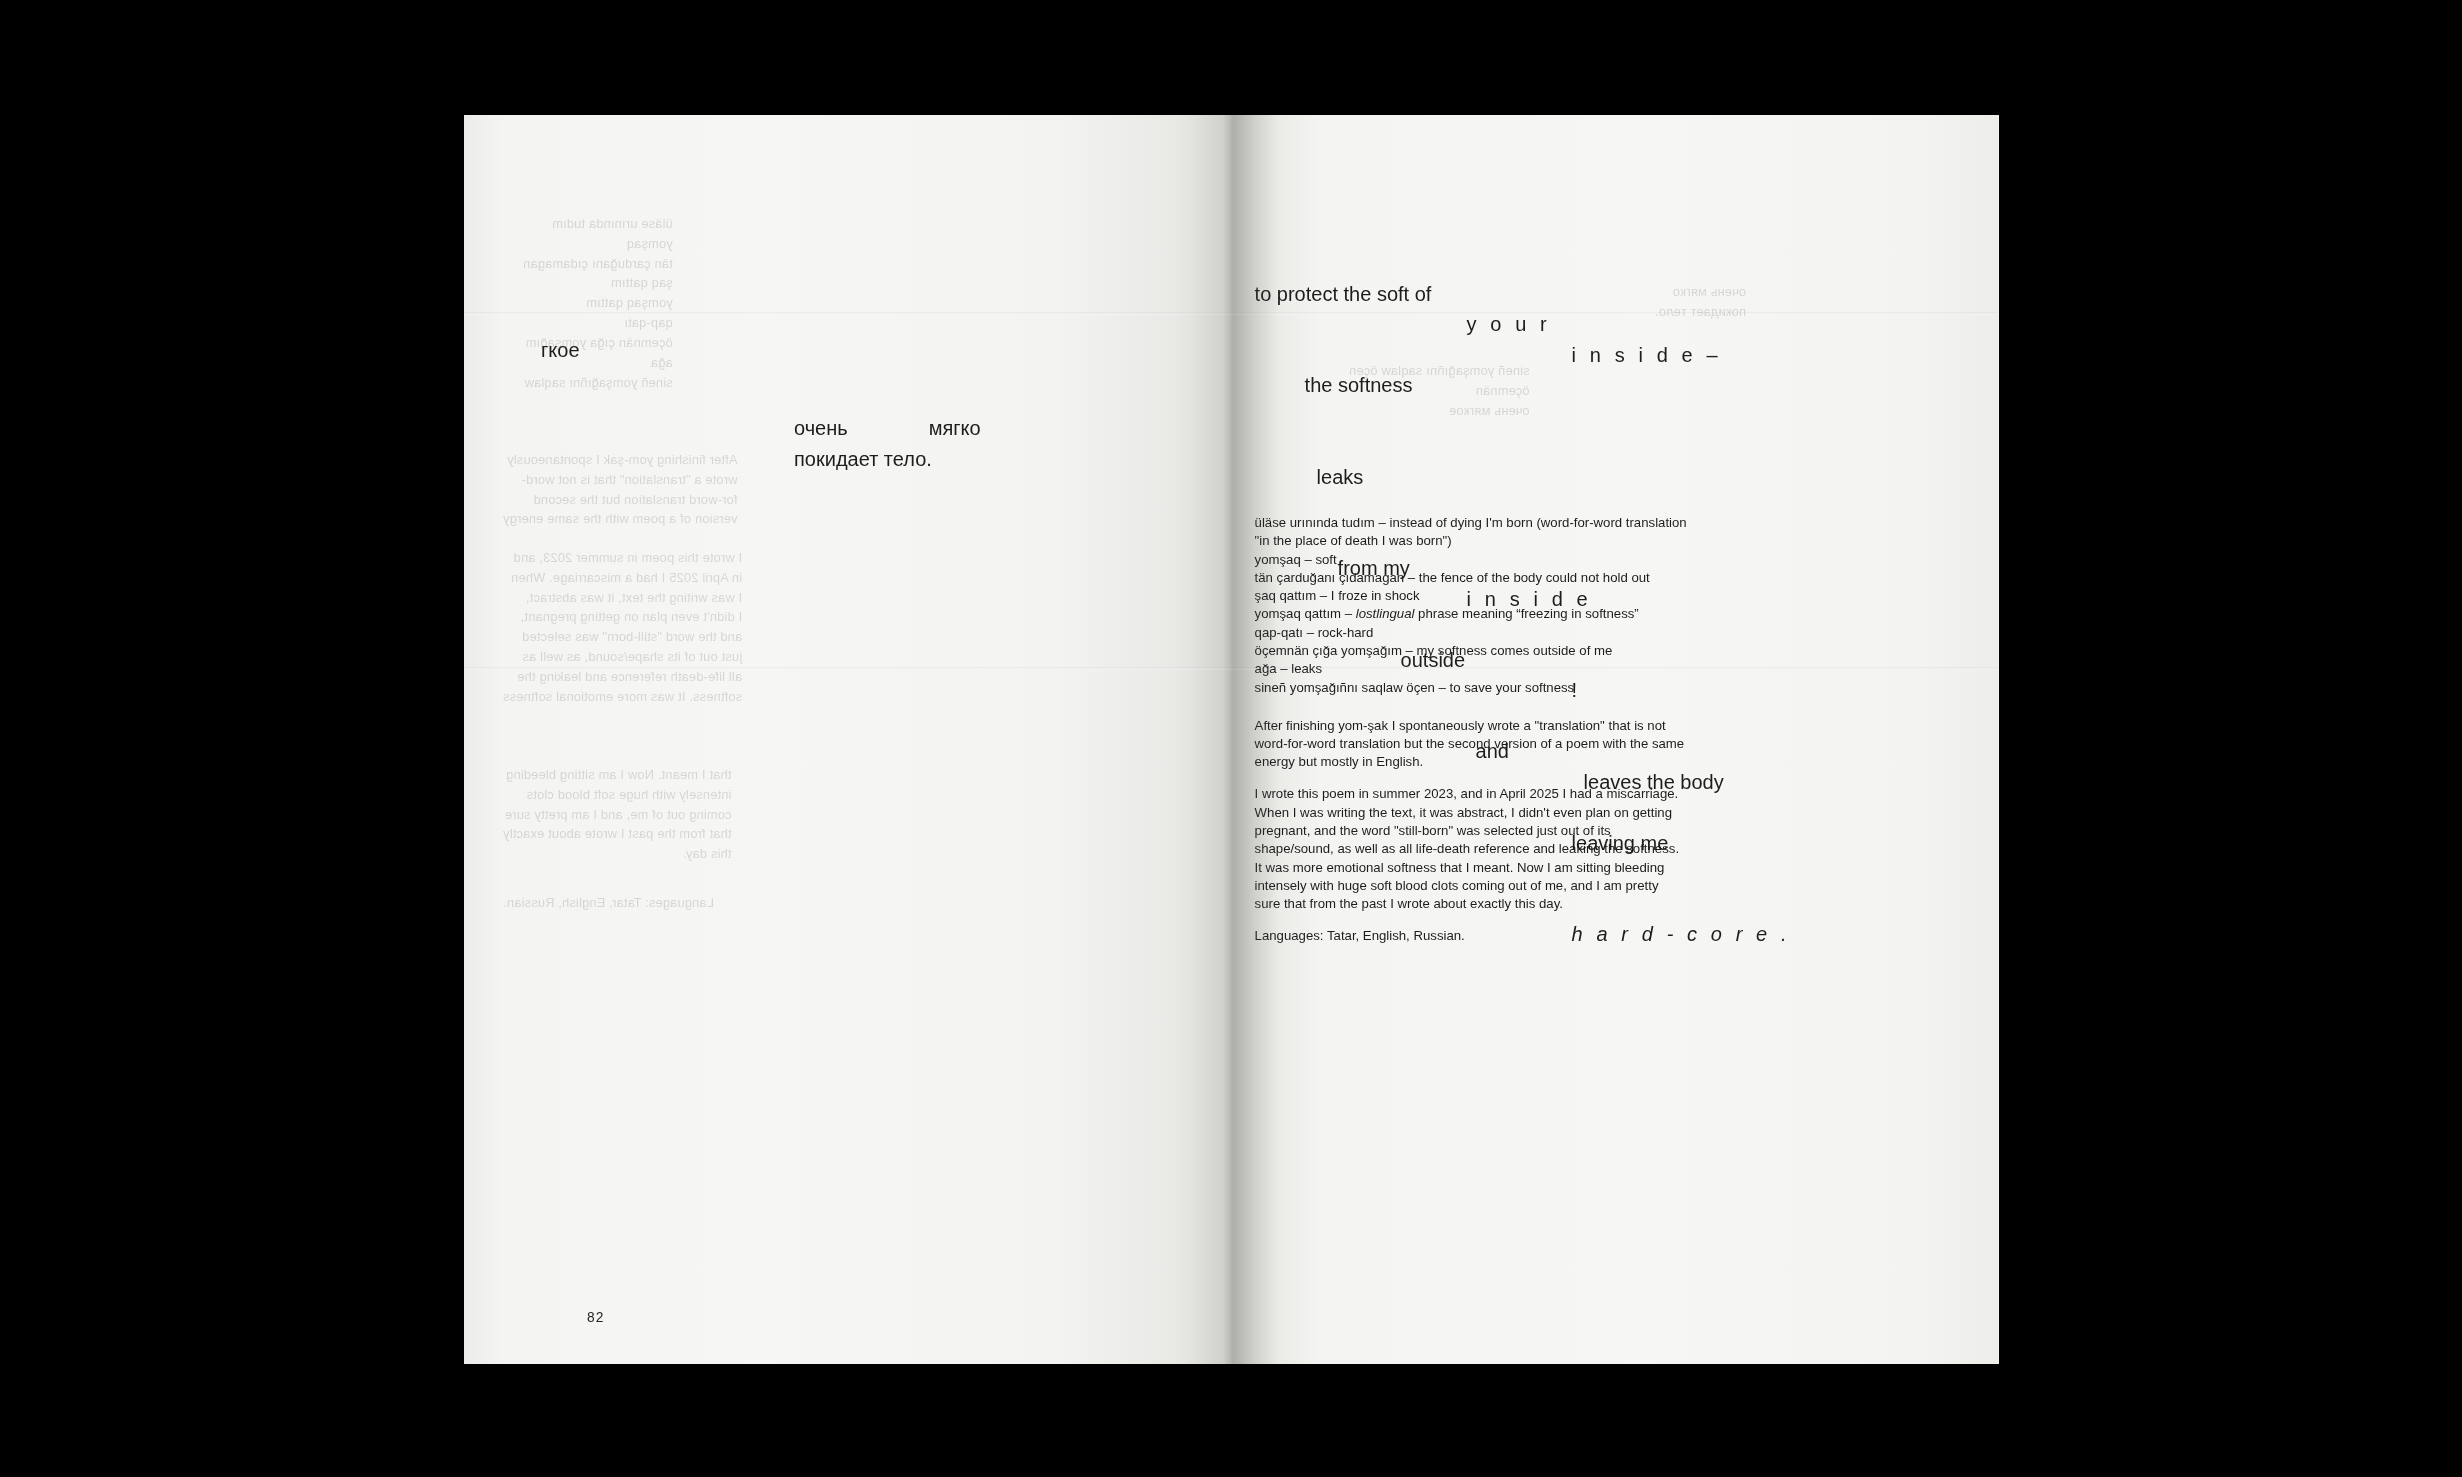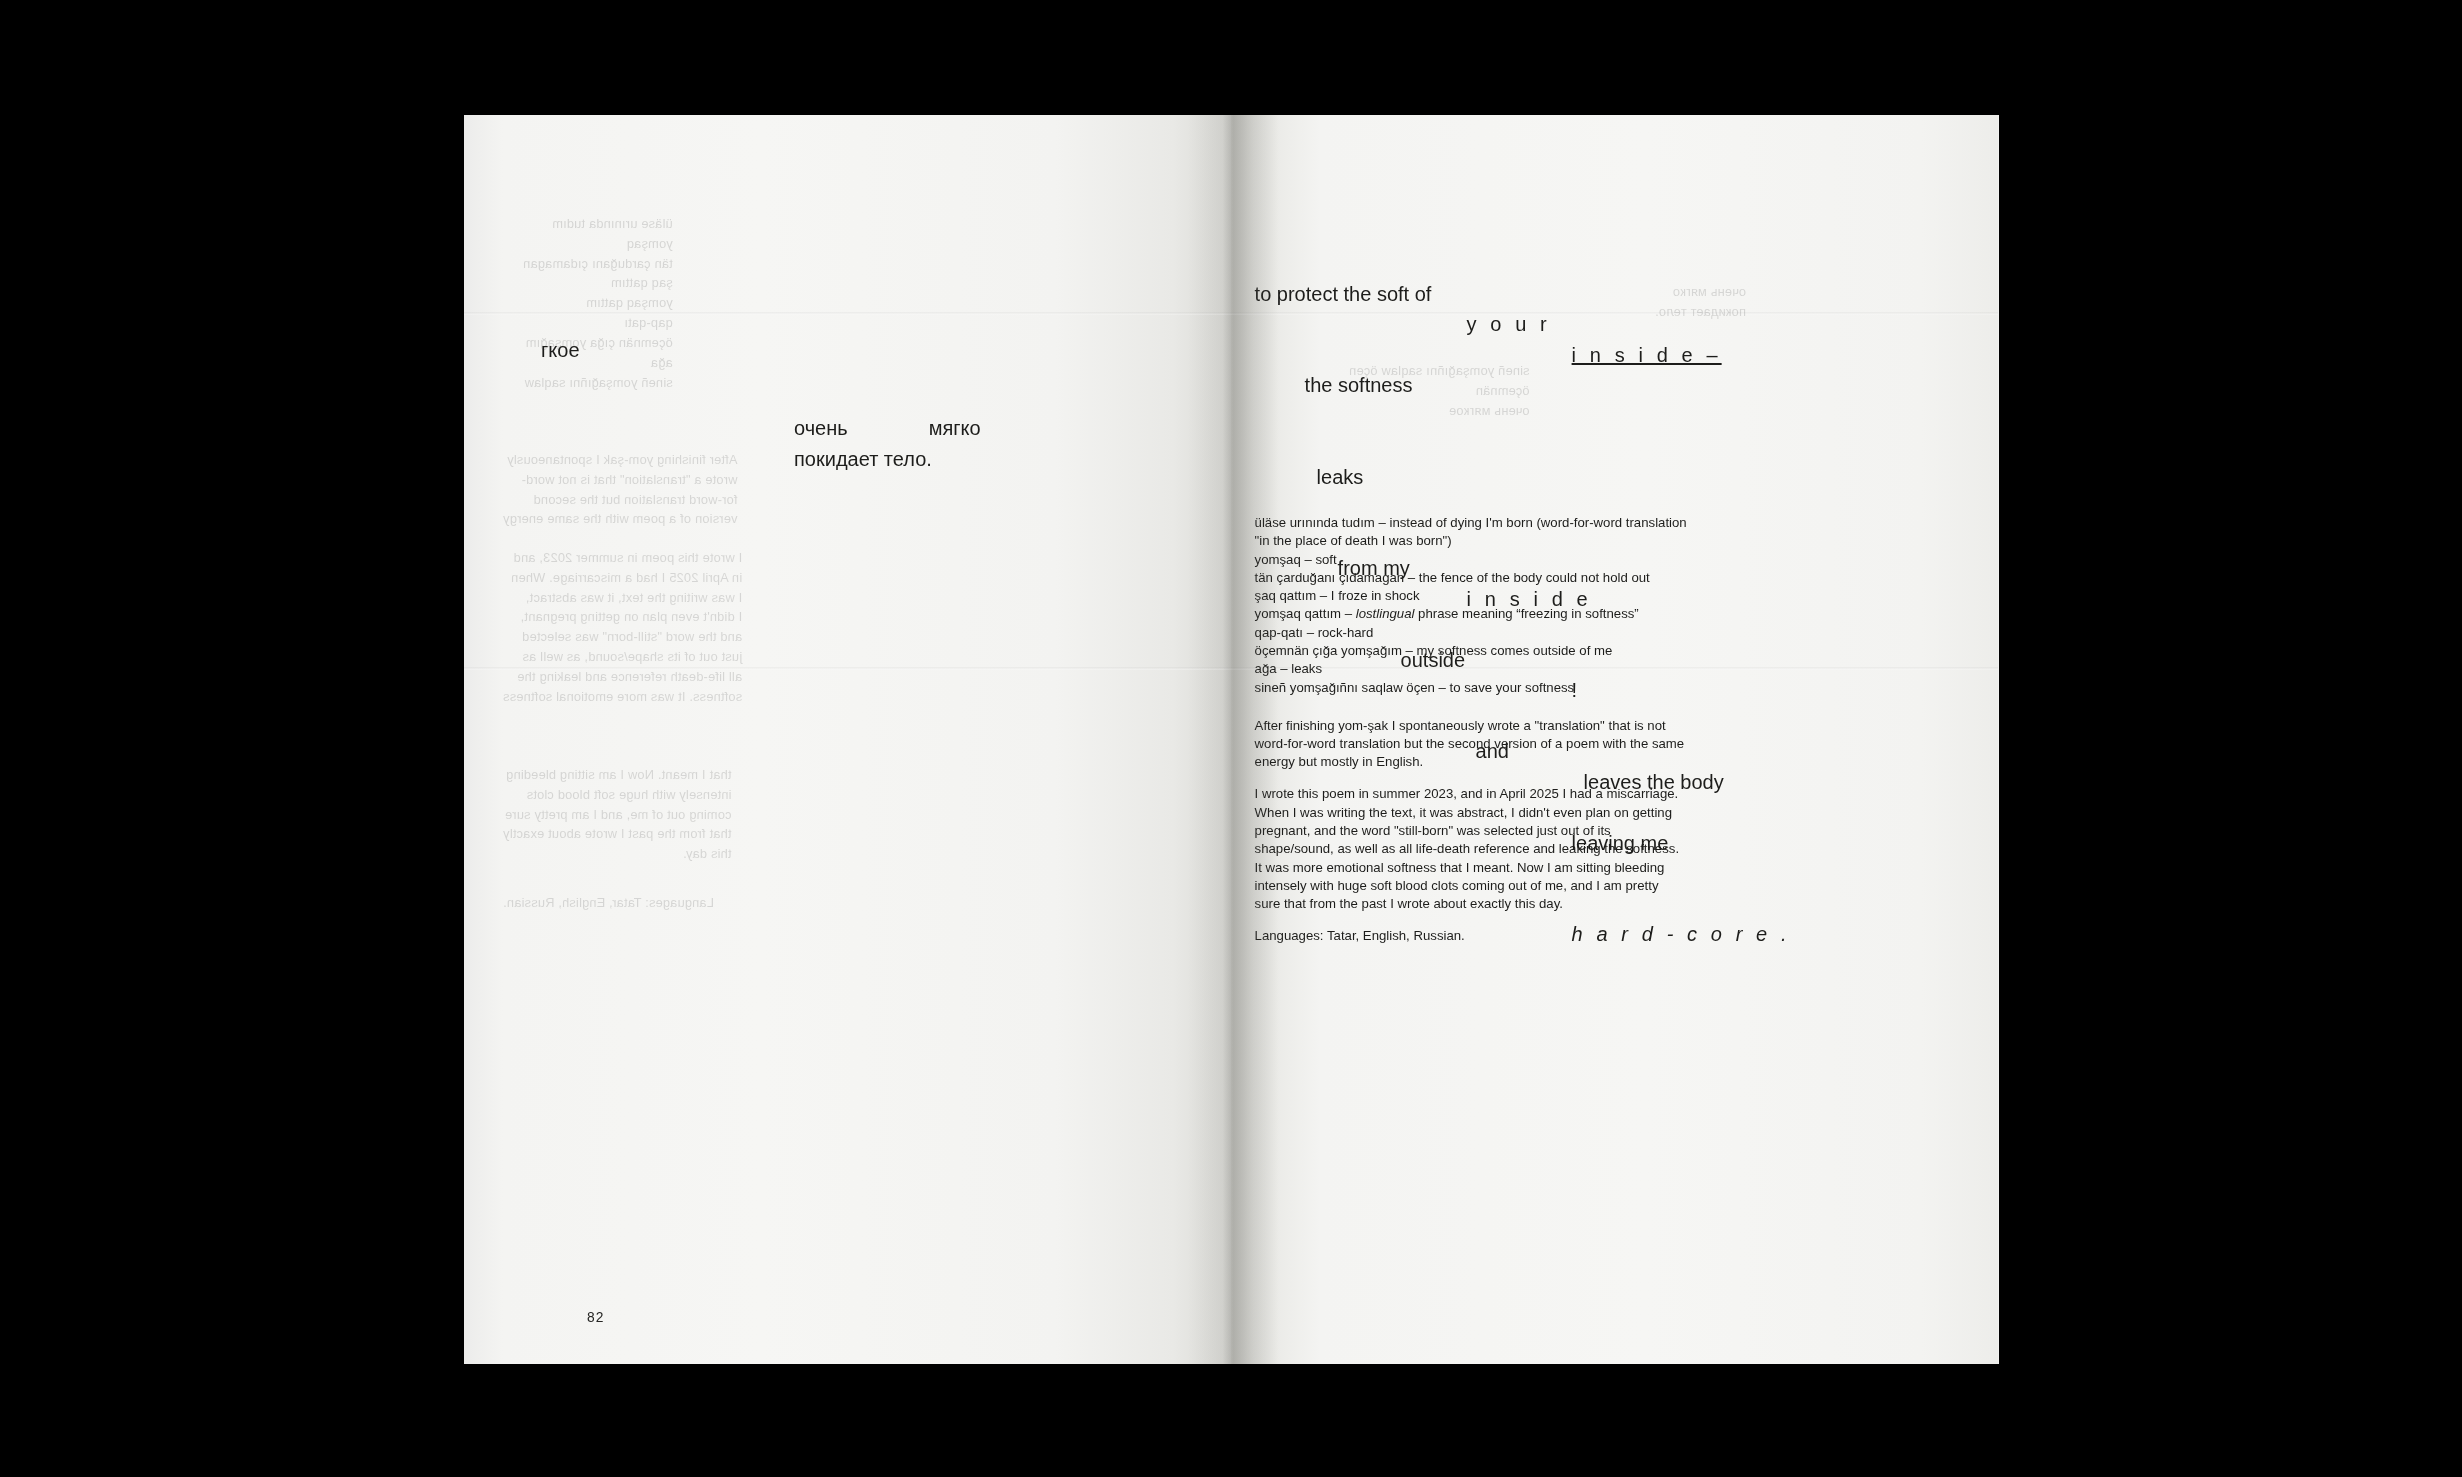--- a/index.html
+++ b/index.html
@@ -196,21 +196,21 @@
       <div class="ghost" style="left:424px; top:167px;">очень мягко
 покидает тело.</div>
       <div class="ghost" style="left:118px; top:246px;">sineñ yomşağıñnı saqlaw öçen
 öçemnän
 очень мягкое</div>
 
       <div class="poem poem-right">
         <div class="pr-row">
           <span style="position:absolute;left:0;">to protect the soft of</span>
           <span class="tracked" style="position:absolute;left:212px;">y o u r</span>
-          <span class="tracked" style="position:absolute;left:317px;text-decoration:underline;">i n s i d e –</span>
+          <span class="tracked" style="position:absolute;left:317px;">i n s i d e –</span>
         </div>
         <div class="pr-row">
           <span style="position:absolute;left:50px;">the softness</span>
         </div>
         <div class="pr-row">
           <span style="position:absolute;left:50px;padding-left:12px;">leaks</span>
         </div>
         <div class="pr-row">
           <span style="position:absolute;left:83px;">from my</span>
           <span class="tracked" style="position:absolute;left:212px;">i n s i d e</span>

